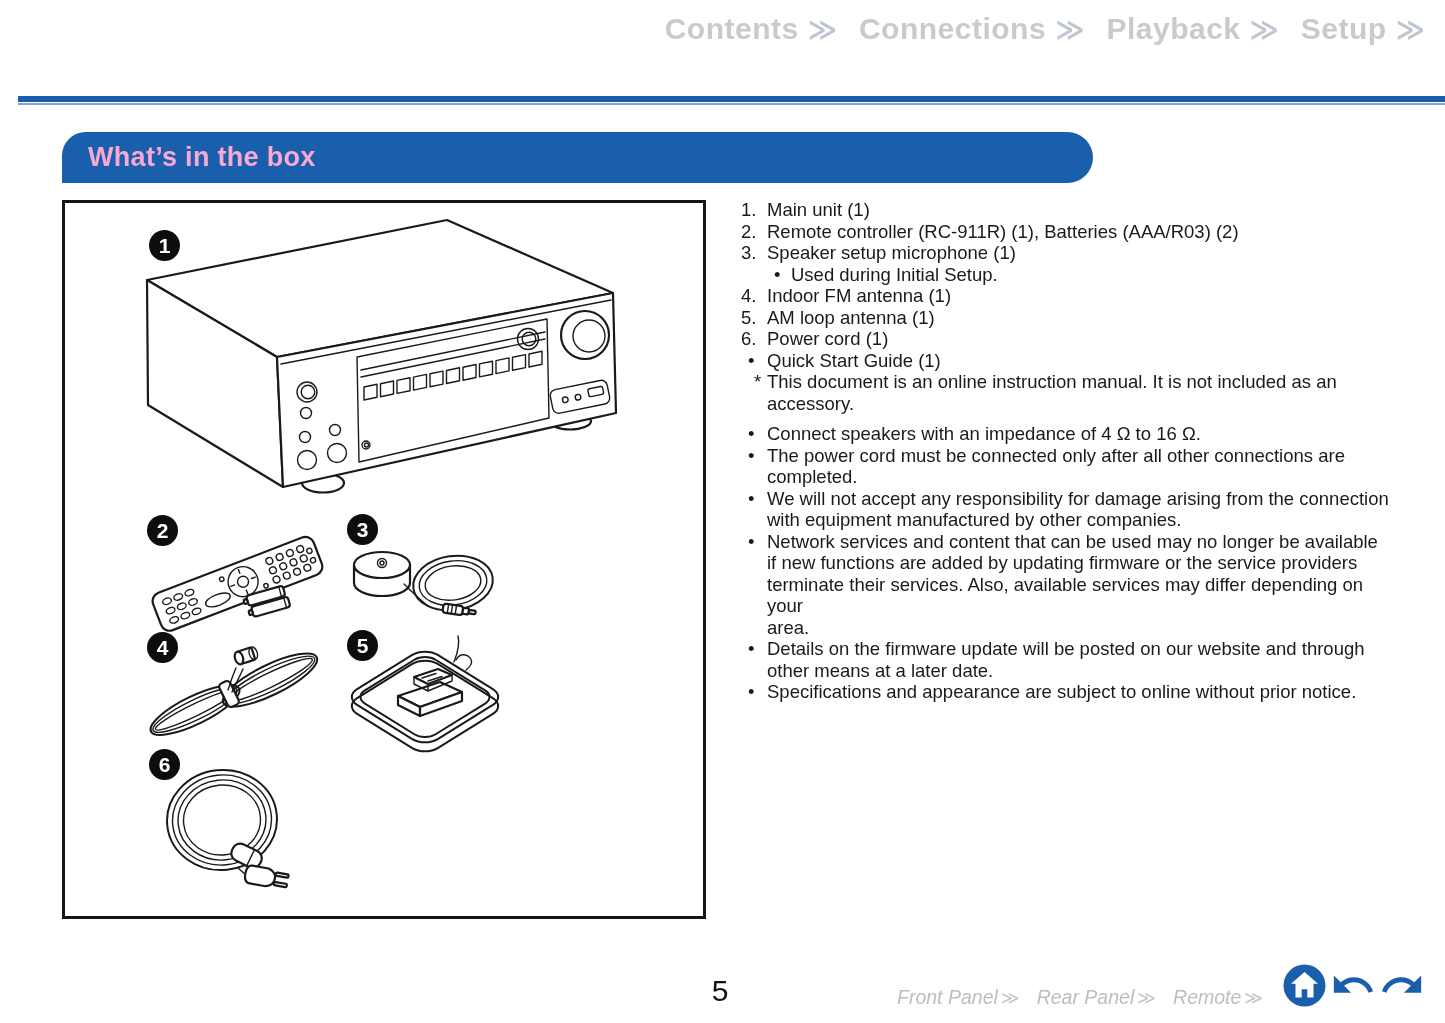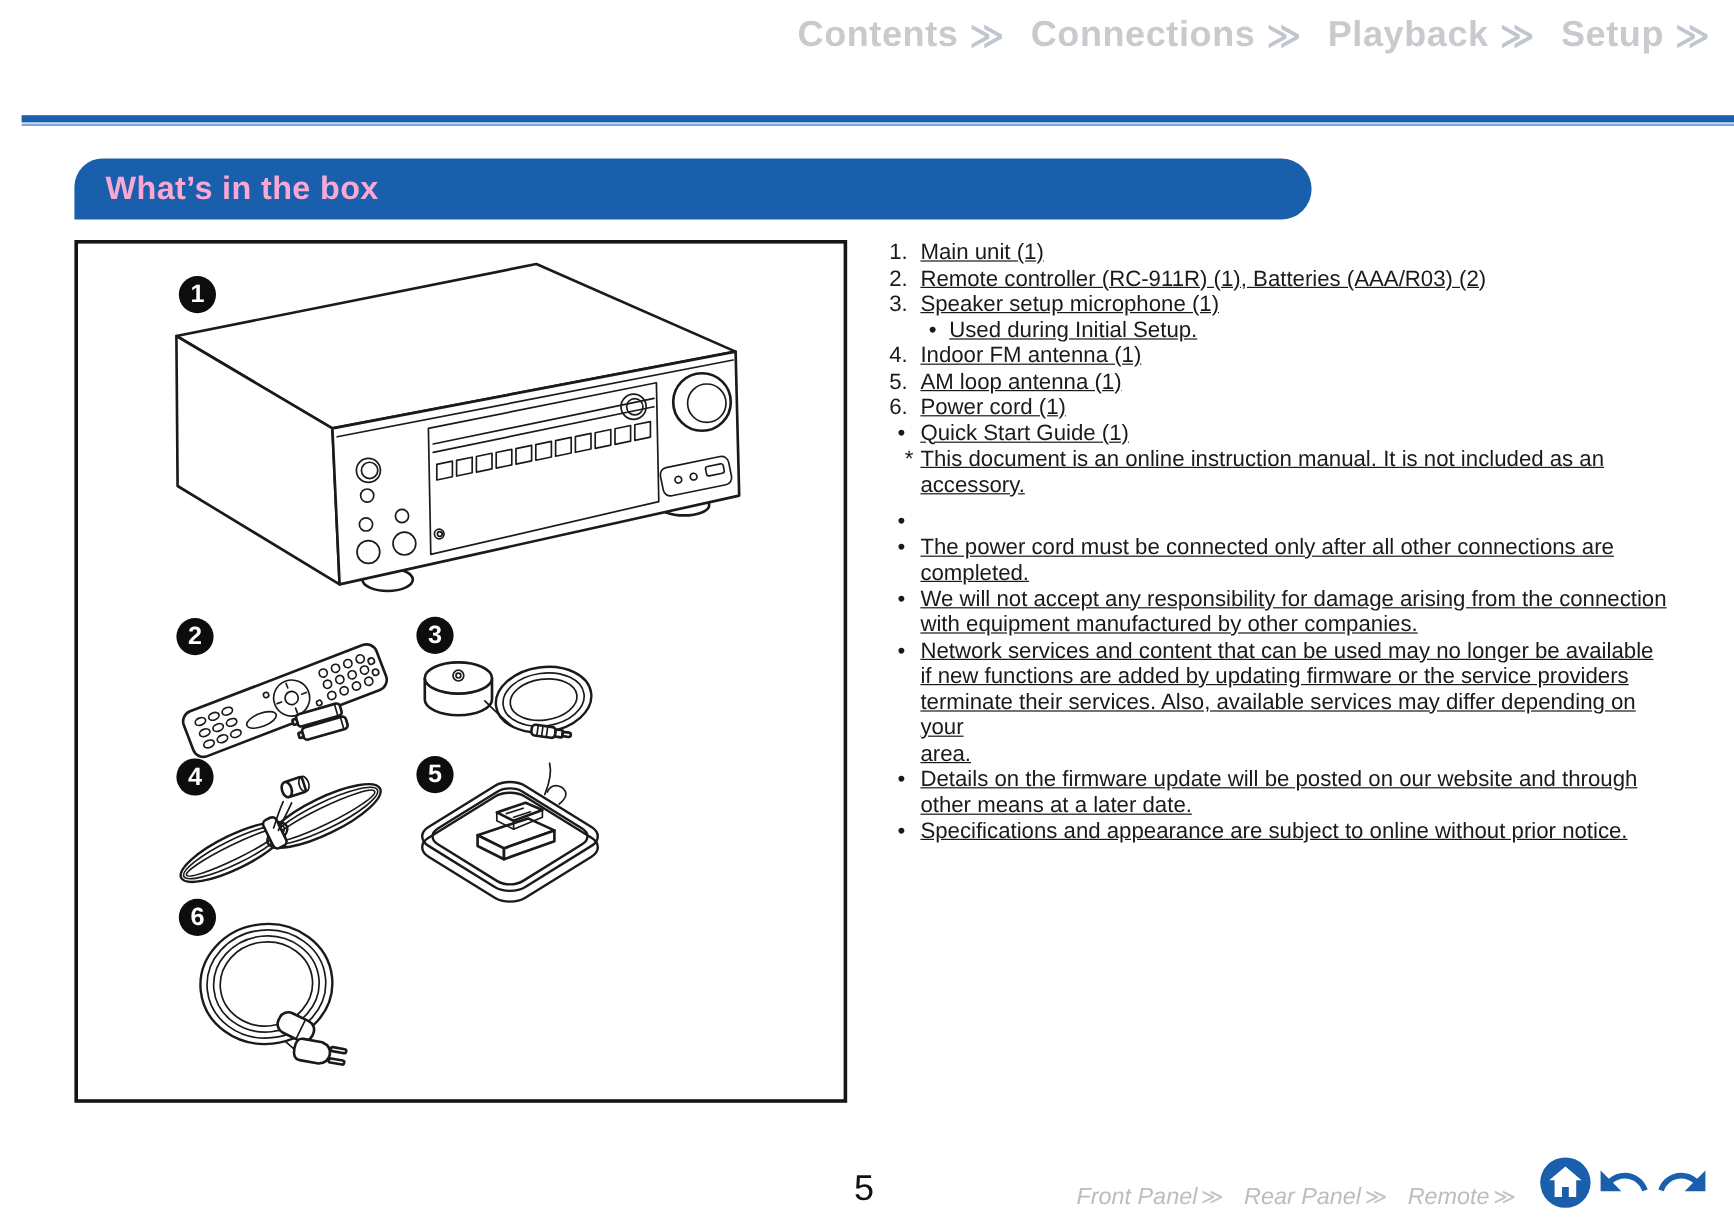--- a/index.html
+++ b/index.html
@@ -31,21 +31,21 @@
          color:#fff;font-weight:bold;font-size:21px;text-align:center;line-height:31px;}
 
   
   .rcol{position:absolute;left:741px;top:199px;width:656px;font-size:18.5px;line-height:21.5px;}
   .row{display:flex;}
   .row .mk{flex:none;}
   .t-num .mk{width:26px;}
   .t-sub{padding-left:33px;} .t-sub .mk{width:17px;}
   .t-bullet{padding-left:7px;} .t-bullet .mk{width:19px;}
   .t-star{padding-left:13px;} .t-star .mk{width:13px;}
-  .tx{white-space:pre-line;text-decoration:underline;}
+  .tx{white-space:pre-line;}
   .notes{margin-top:9px;}
 
   
   .page-num{position:absolute;left:660px;top:974px;width:120px;text-align:center;
             font-size:30px;color:#111;}
   .flinks{position:absolute;left:897px;top:986px;display:flex;align-items:baseline;
           font-size:19.5px;color:#bdbdbd;white-space:nowrap;}
   .flinks .flink{margin-right:3px;font-style:italic;}
   .flinks .fchev{margin-right:17px;color:#c3c3c3;font-size:18px;}
   .ficons{position:absolute;left:1279px;top:962px;display:flex;align-items:center;}
@@ -293,20 +293,21 @@
       </div>
     <div class="row t-star">
         <span class="mk">*</span>
         <span class="tx">This document is an online instruction manual. It is not included as an
 accessory.</span>
       </div>
 
     <div class="notes">
       <div class="row t-bullet">
           <span class="mk">•</span>
+          <span class="tx">Connect speakers with an impedance of 4 Ω to 16 Ω.</span>
         </div>
       <div class="row t-bullet">
           <span class="mk">•</span>
           <span class="tx">The power cord must be connected only after all other connections are
 completed.</span>
         </div>
       <div class="row t-bullet">
           <span class="mk">•</span>
           <span class="tx">We will not accept any responsibility for damage arising from the connection
 with equipment manufactured by other companies.</span>

